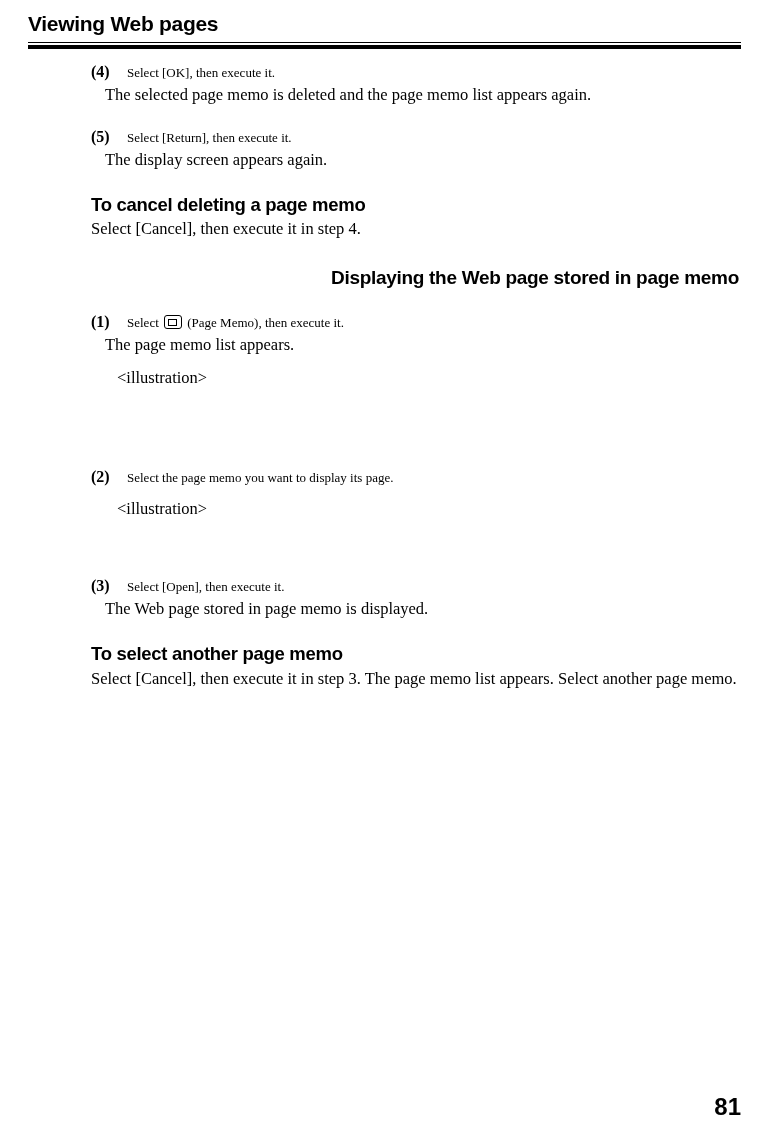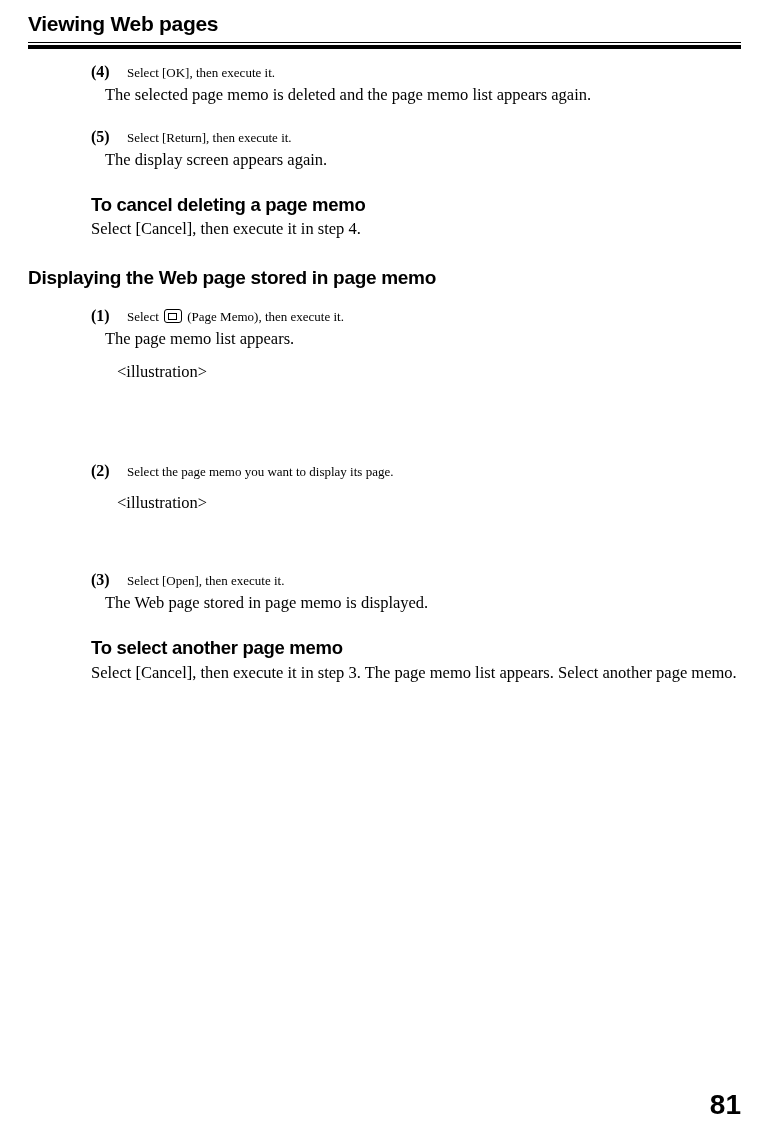--- a/index.html
+++ b/index.html
@@ -71,22 +71,23 @@
       font-weight: bold;
       font-size: 18.5px;
       margin-bottom: 3px;
       letter-spacing: -0.3px;
       margin-top: 23px;
     }
     .section-heading {
       font-family: Arial, Helvetica, sans-serif;
       font-weight: bold;
       font-size: 19px;
-      margin: 28px 0 18px -63px;
+      margin: 28px 0 24px -63px;
       letter-spacing: -0.3px;
+      text-align: right;
     }
     .icon-pagememo {
       display: inline-block;
       vertical-align: -2px;
       width: 18px;
       height: 14px;
       border: 1.5px solid #000;
       border-radius: 3px;
       position: relative;
       margin: 0 2px;
@@ -107,21 +108,21 @@
     .illus2 {
       margin: 12px 0 58px 26px;
       font-size: 16.5px;
     }
     .page-number {
       position: absolute;
       right: 38px;
       bottom: 22px;
       font-family: Arial, Helvetica, sans-serif;
       font-weight: bold;
-      font-size: 28px;
+      font-size: 24px;
     }
   </style>
 </head>
 <body>
 
 <div class="page-title">Viewing Web pages</div>
 <div class="rule-wrap">
   <div class="rule-thin"></div>
   <div class="rule-thick"></div>
 </div>

